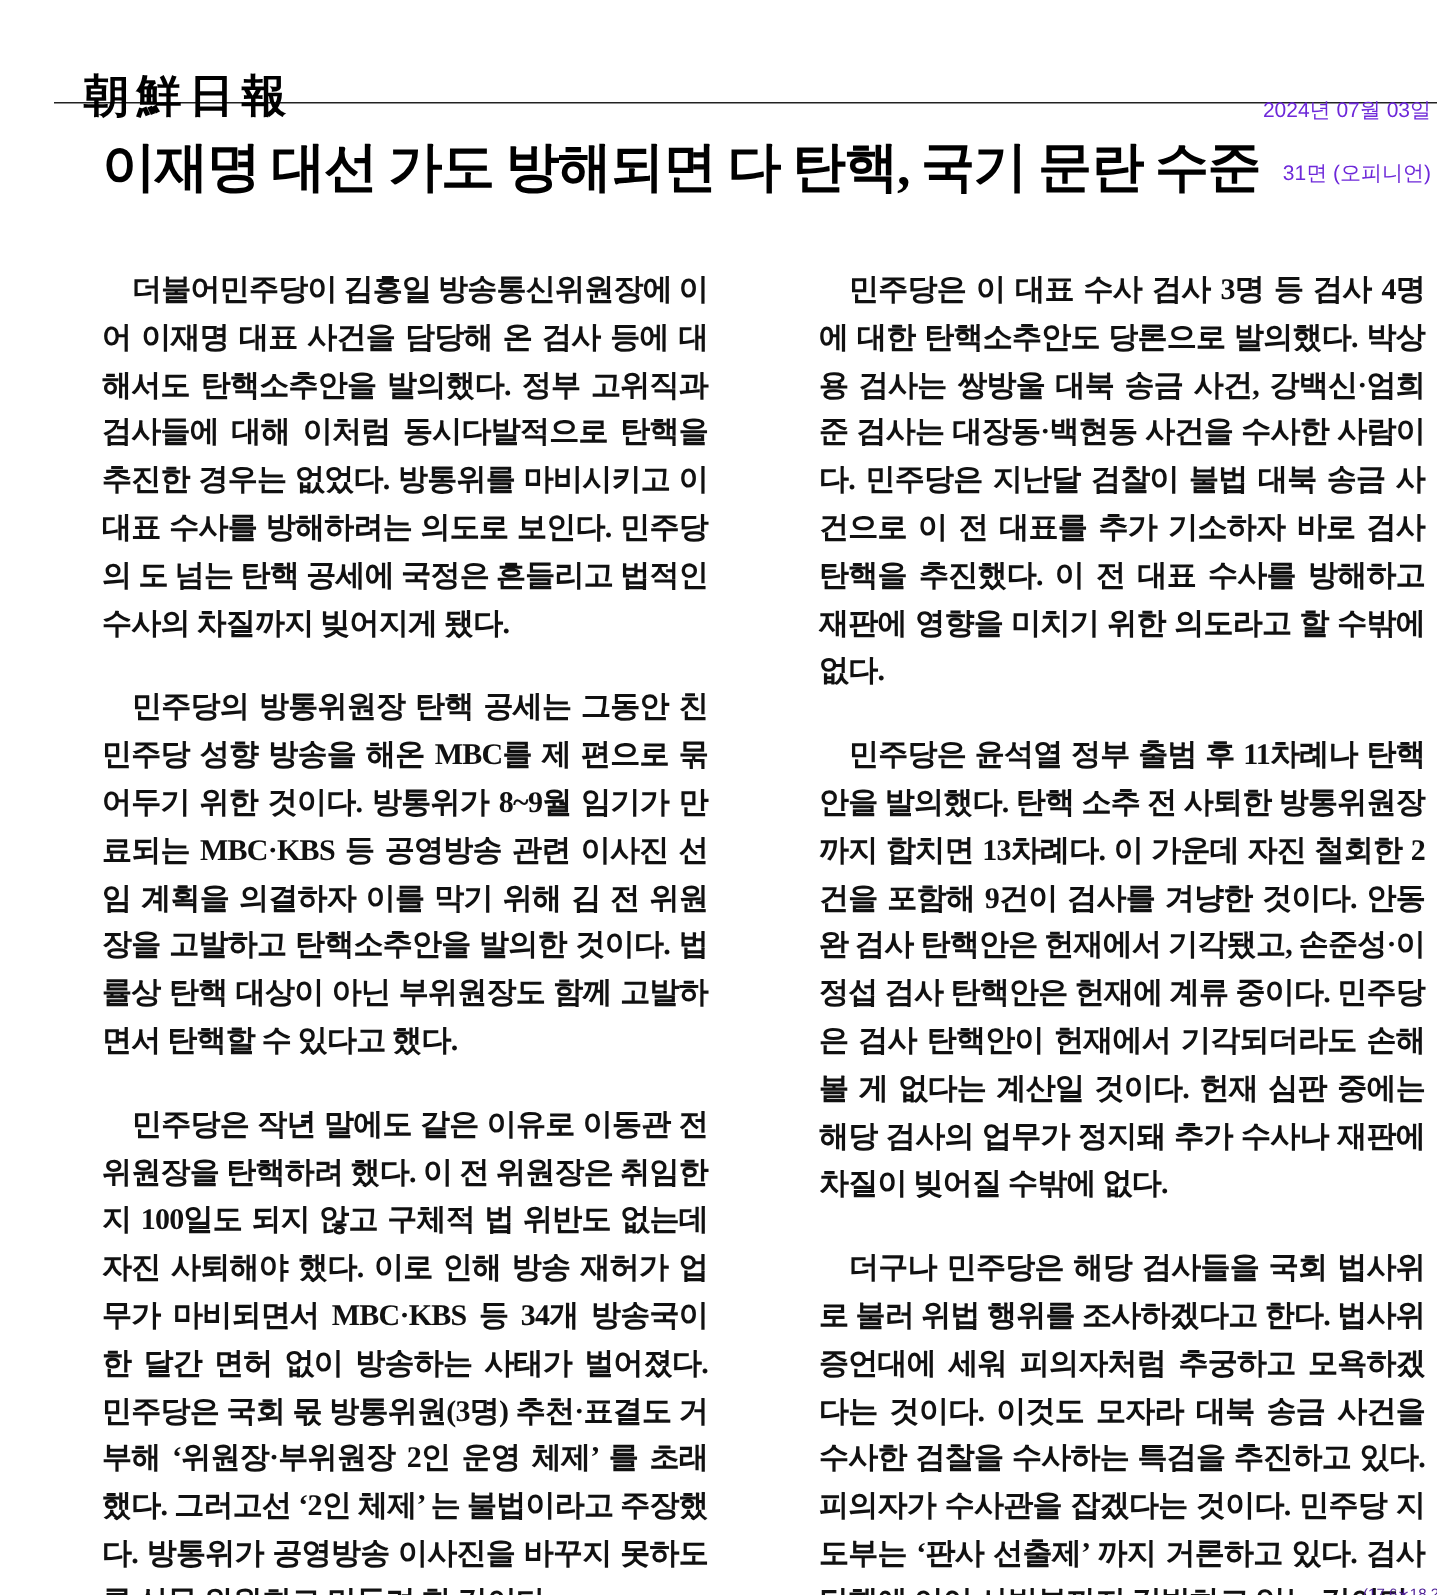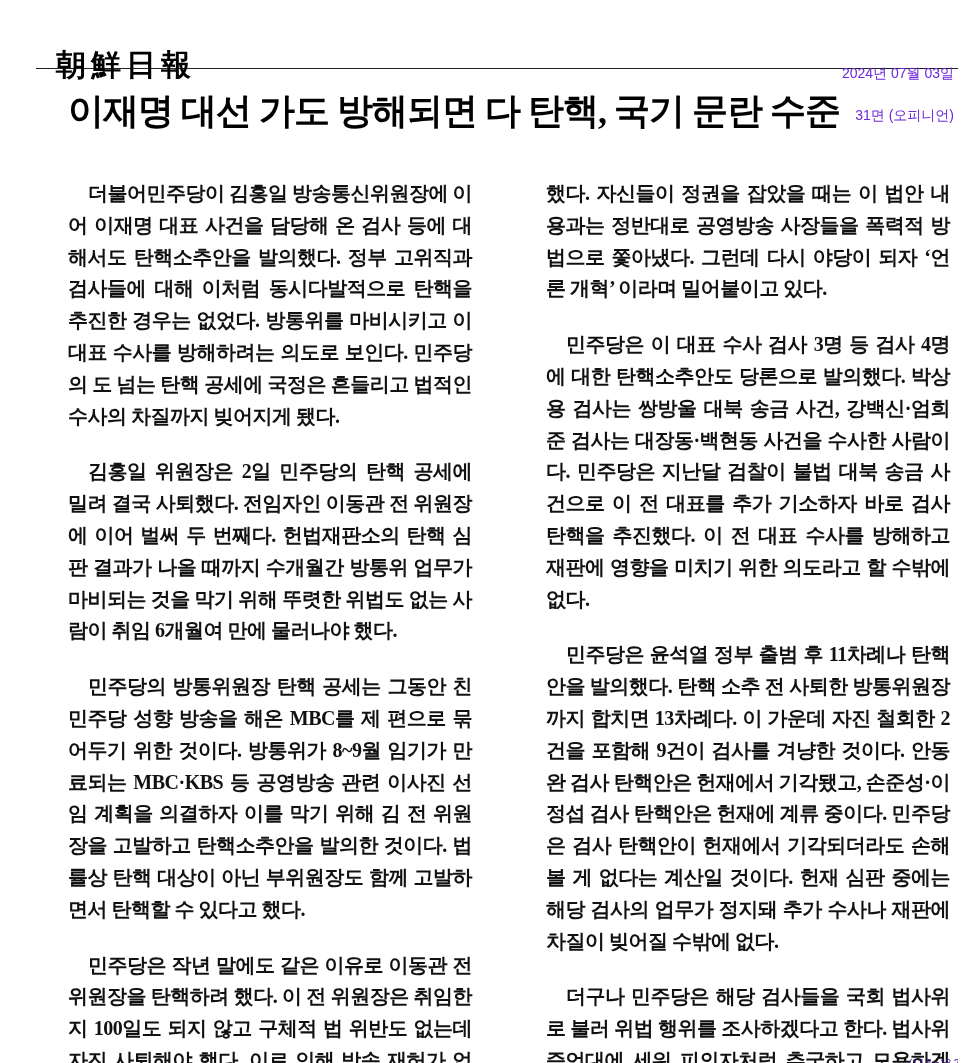--- a/index.html
+++ b/index.html
@@ -99,28 +99,26 @@
       <div>31면 (오피니언)</div>
     </div>
   </div>
 
   <h1 class="headline">이재명 대선 가도 방해되면 다 탄핵, 국기 문란 수준</h1>
 
   <div class="body-columns">
 
     <div class="col">
       <p>더불어민주당이 김홍일 방송통신위원장에 이어 이재명 대표 사건을 담당해 온 검사 등에 대해서도 탄핵소추안을 발의했다. 정부 고위직과 검사들에 대해 이처럼 동시다발적으로 탄핵을 추진한 경우는 없었다. 방통위를 마비시키고 이 대표 수사를 방해하려는 의도로 보인다. 민주당의 도 넘는 탄핵 공세에 국정은 흔들리고 법적인 수사의 차질까지 빚어지게 됐다.</p>
-      <p>김홍일 위원장은 2일 민주당의 탄핵 공세에 밀려 결국 사퇴했다. 전임자인 이동관 전 위원장에 이어 벌써 두 번째다. 헌법재판소의 탄핵 심판 결과가 나올 때까지 수개월간 방통위 업무가 마비되는 것을 막기 위해 뚜렷한 위법도 없는 사람이 취임 6개월여 만에 물러나야 했다.</p>
       <p>민주당의 방통위원장 탄핵 공세는 그동안 친민주당 성향 방송을 해온 MBC를 제 편으로 묶어두기 위한 것이다. 방통위가 8~9월 임기가 만료되는 MBC·KBS 등 공영방송 관련 이사진 선임 계획을 의결하자 이를 막기 위해 김 전 위원장을 고발하고 탄핵소추안을 발의한 것이다. 법률상 탄핵 대상이 아닌 부위원장도 함께 고발하면서 탄핵할 수 있다고 했다.</p>
       <p>민주당은 작년 말에도 같은 이유로 이동관 전 위원장을 탄핵하려 했다. 이 전 위원장은 취임한 지 100일도 되지 않고 구체적 법 위반도 없는데 자진 사퇴해야 했다. 이로 인해 방송 재허가 업무가 마비되면서 MBC·KBS 등 34개 방송국이 한 달간 면허 없이 방송하는 사태가 벌어졌다. 민주당은 국회 몫 방통위원(3명) 추천·표결도 거부해 ‘위원장·부위원장 2인 운영 체제’ 를 초래했다. 그러고선 ‘2인 체제’ 는 불법이라고 주장했다. 방통위가 공영방송 이사진을 바꾸지 못하도록 식물 위원회로 만들려 한 것이다.</p>
 
     </div>
 
     <div class="col">
-      <p class="continuation">했다. 자신들이 정권을 잡았을 때는 이 법안 내용과는 정반대로 공영방송 사장들을 폭력적 방법으로 쫓아냈다. 그런데 다시 야당이 되자 ‘언론 개혁’ 이라며 밀어붙이고 있다.</p>
       <p>민주당은 이 대표 수사 검사 3명 등 검사 4명에 대한 탄핵소추안도 당론으로 발의했다. 박상용 검사는 쌍방울 대북 송금 사건, 강백신·엄희준 검사는 대장동·백현동 사건을 수사한 사람이다. 민주당은 지난달 검찰이 불법 대북 송금 사건으로 이 전 대표를 추가 기소하자 바로 검사 탄핵을 추진했다. 이 전 대표 수사를 방해하고 재판에 영향을 미치기 위한 의도라고 할 수밖에 없다.</p>
       <p>민주당은 윤석열 정부 출범 후 11차례나 탄핵안을 발의했다. 탄핵 소추 전 사퇴한 방통위원장까지 합치면 13차례다. 이 가운데 자진 철회한 2건을 포함해 9건이 검사를 겨냥한 것이다. 안동완 검사 탄핵안은 헌재에서 기각됐고, 손준성·이정섭 검사 탄핵안은 헌재에 계류 중이다. 민주당은 검사 탄핵안이 헌재에서 기각되더라도 손해 볼 게 없다는 계산일 것이다. 헌재 심판 중에는 해당 검사의 업무가 정지돼 추가 수사나 재판에 차질이 빚어질 수밖에 없다.</p>
       <p>더구나 민주당은 해당 검사들을 국회 법사위로 불러 위법 행위를 조사하겠다고 한다. 법사위 증언대에 세워 피의자처럼 추궁하고 모욕하겠다는 것이다. 이것도 모자라 대북 송금 사건을 수사한 검찰을 수사하는 특검을 추진하고 있다. 피의자가 수사관을 잡겠다는 것이다. 민주당 지도부는 ‘판사 선출제’ 까지 거론하고 있다. 검사 탄핵에 이어 사법부까지 겁박하고 있는 것이다.</p>
 
     </div>
 
   </div>
 
   <div class="size-note">(17.6∗18.2)cm</div>
 

